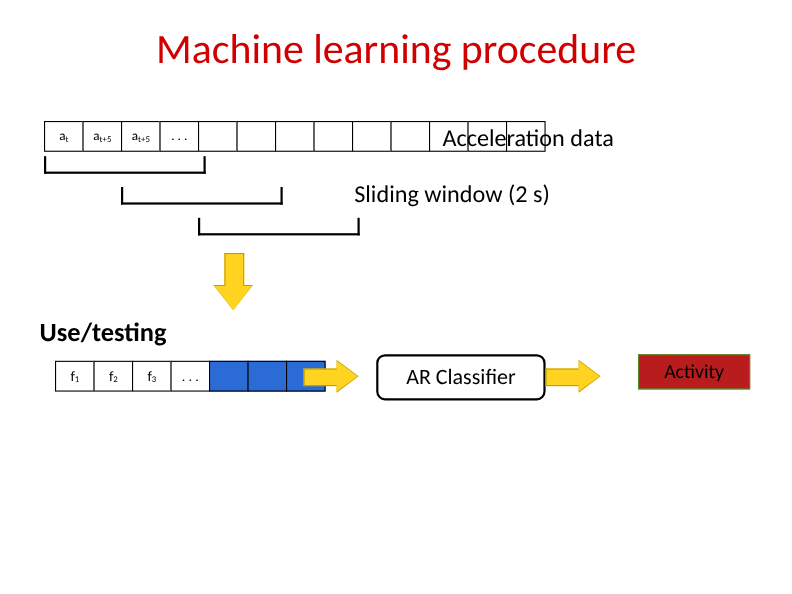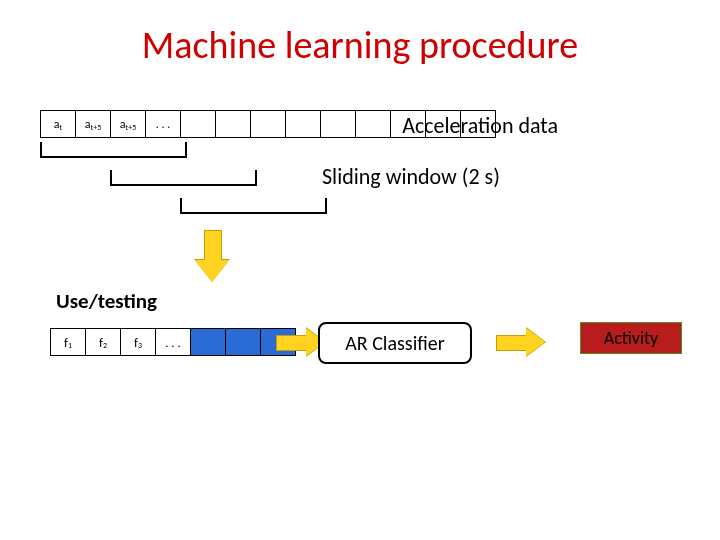--- a/index.html
+++ b/index.html
@@ -99,23 +99,23 @@
     left: -1px;
     top: 29px;
     width: 0;
     height: 0;
     border-left: 18px solid transparent;
     border-right: 18px solid transparent;
     border-top: 23px solid #c0a000;
   }
   .use-testing {
     position: absolute;
-    left: 56px;
+    left: 36px;
     top: 288px;
-    font-size: 21px;
+    font-size: 24px;
     font-weight: 700;
   }
   
   .fcells {
     position: absolute;
     top: 328px;
     left: 50px;
     display: flex;
   }
   .fcell {
@@ -163,21 +163,21 @@
     left: 30px;
     top: 0;
     width: 0;
     height: 0;
     border-top: 14px solid transparent;
     border-bottom: 14px solid transparent;
     border-left: 19px solid #ffd320;
   }
   .classifier-box {
     position: absolute;
-    left: 318px;
+    left: 342px;
     top: 322px;
     width: 150px;
     height: 38px;
     border: 2px solid #000;
     border-radius: 8px;
     display: flex;
     align-items: center;
     justify-content: center;
     font-size: 20px;
     background: #fff;

